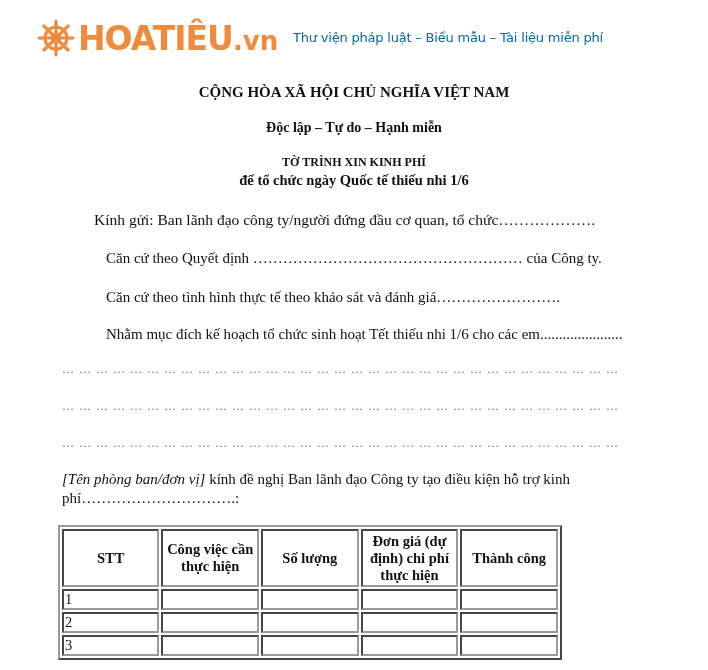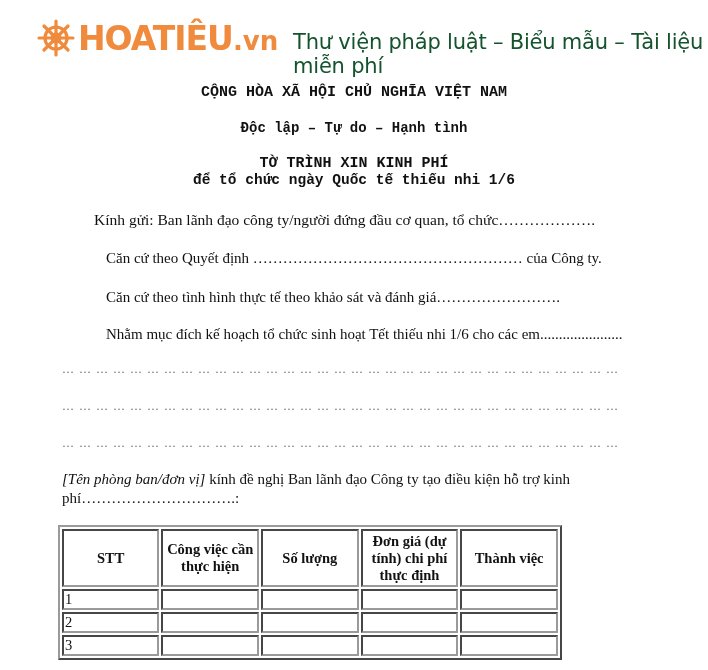--- a/index.html
+++ b/index.html
@@ -2,25 +2,25 @@
 <html><head>
   <meta charset="utf-8">
   <style>
     html, body { margin:0; padding:0; background:#ffffff; }
     body { width:708px; height:670px; position:relative; overflow:hidden; font-family:"Liberation Serif", serif; color:#111; }
     .header { position:absolute; left:0; top:0; width:708px; height:80px; }
     .logo { position:absolute; left:36px; top:18px; display:flex; align-items:center;text-align:center; }
     .logo svg { width:40px; height:40px; }
     .logo-text { font-family:"DejaVu Sans", sans-serif; font-weight:bold; color:#f08a3c; font-size:33px; letter-spacing:-1px; margin-left:2px; line-height:40px; }
     .logo-text .vn { font-size:26px; letter-spacing:0; }
-    .tagline { position:absolute; left:293px; top:30px; font-family:"DejaVu Sans", sans-serif; font-size:21px; color:#14532d; letter-spacing:-0.2px; }
-    .center { position:absolute; left:0; width:708px; text-align:center; font-weight:bold;font-family:Liberation Mono, monospace; }
+    .tagline { position:absolute; left:293px; top:30px; font-family:"DejaVu Sans", sans-serif; font-size:13px; color:#0369a1; letter-spacing:-0.2px; }
+    .center { position:absolute; left:0; width:708px; text-align:center; font-weight:bold; }
     .t1 { top:84px; font-size:15px; }
     .t2 { top:120px; font-size:14px; }
-    .t3 { top:155px; font-size:15px; }
+    .t3 { top:155px; font-size:12px; }
     .t4 { top:172px; font-size:14.5px;text-align:center; }
     .kg { position:absolute; left:94px; top:211px; font-size:15.5px; font-weight:normal; }
     .p { position:absolute; left:62px; font-size:15px;margin-left:44px; }
     .p1 { top:250px; }
     .p2 { top:289px; }
     .p3 { top:326px; }
     .dots { position:absolute; left:62px; font-size:12px; color:#666; letter-spacing:1px; }
     .d1 { top:362px; } .d2 { top:399px; } .d3 { top:436px; }
     .req { position:absolute; left:62px; top:470px; font-size:15px; width:560px; line-height:19px; }
     .req i { font-style:italic; }
@@ -45,21 +45,21 @@
           <line x1="32" y1="8" x2="8" y2="32"></line>
         </g>
       </svg>
     </span>
     <span class="logo-text"><span>HOATIÊU</span><span class="vn">.vn</span></span>
   </div>
   <div class="tagline">Thư viện pháp luật – Biểu mẫu – Tài liệu miễn phí</div>
 </div>
 
 <div class="center t1">CỘNG HÒA XÃ HỘI CHỦ NGHĨA VIỆT NAM</div>
-<div class="center t2">Độc lập – Tự do – Hạnh tình</div>
+<div class="center t2">Độc lập – Tự do – Hạnh miễn</div>
 <div class="center t3">TỜ TRÌNH XIN KINH PHÍ</div>
 <div class="center t4">để tổ chức ngày Quốc tế thiếu nhi 1/6</div>
 
 <div class="kg">Kính gửi: Ban lãnh đạo công ty/người đứng đầu cơ quan, tổ chức……………….</div>
 
 <div class="p p1">Căn cứ theo Quyết định ……………………………………………… của Công ty.</div>
 <div class="p p2">Căn cứ theo tình hình thực tế theo khảo sát và đánh giá…………………….</div>
 <div class="p p3">Nhằm mục đích kế hoạch tổ chức sinh hoạt Tết thiếu nhi 1/6 cho các em......................</div>
 
 <div class="dots d1">… … … … … … … … … … … … … … … … … … … … … … … … … … … … … … … … …</div>
@@ -67,22 +67,22 @@
 <div class="dots d3">… … … … … … … … … … … … … … … … … … … … … … … … … … … … … … … … …</div>
 
 <div class="req"><i>[Tên phòng ban/đơn vị]</i><span> kính đề nghị Ban lãnh đạo Công ty tạo điều kiện hỗ trợ kinh phí………………………….:</span></div>
 
 <table class="budget">
   <thead>
     <tr>
       <th style="width:93px">STT</th>
       <th style="width:93px">Công việc cần thực hiện</th>
       <th style="width:93px">Số lượng</th>
-      <th style="width:93px">Đơn giá (dự tính) chi phí thực định</th>
-      <th style="width:93px">Thành việc</th>
+      <th style="width:93px">Đơn giá (dự định) chi phí thực hiện</th>
+      <th style="width:93px">Thành công</th>
     </tr>
   </thead>
   <tbody>
     <tr>
       <td>1</td>
       <td></td>
       <td></td>
       <td></td>
       <td></td>
     </tr>

